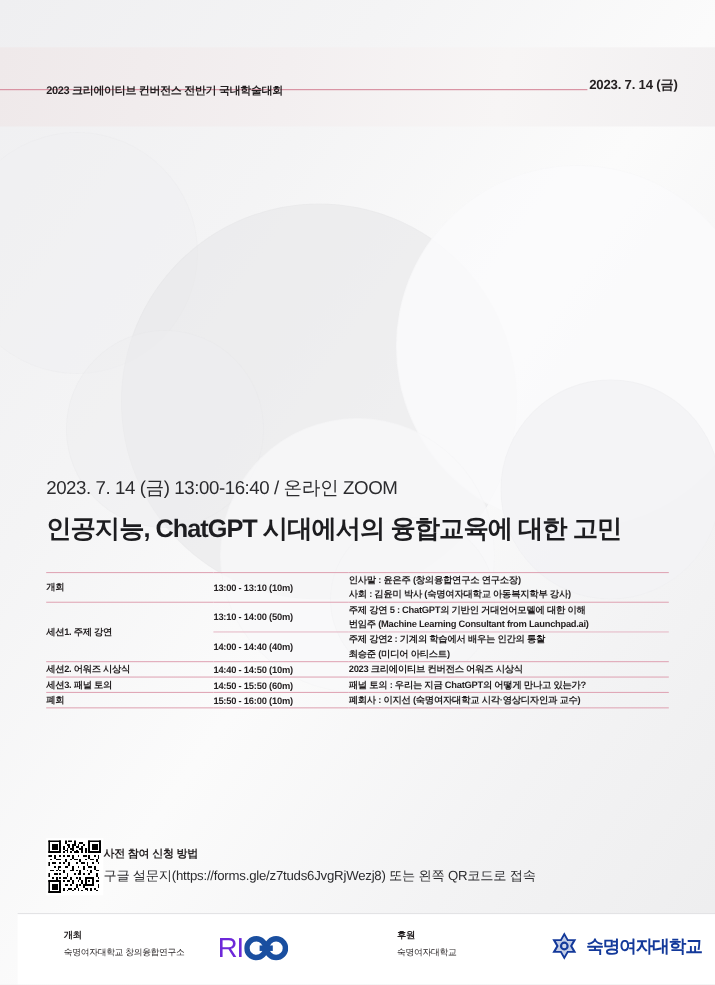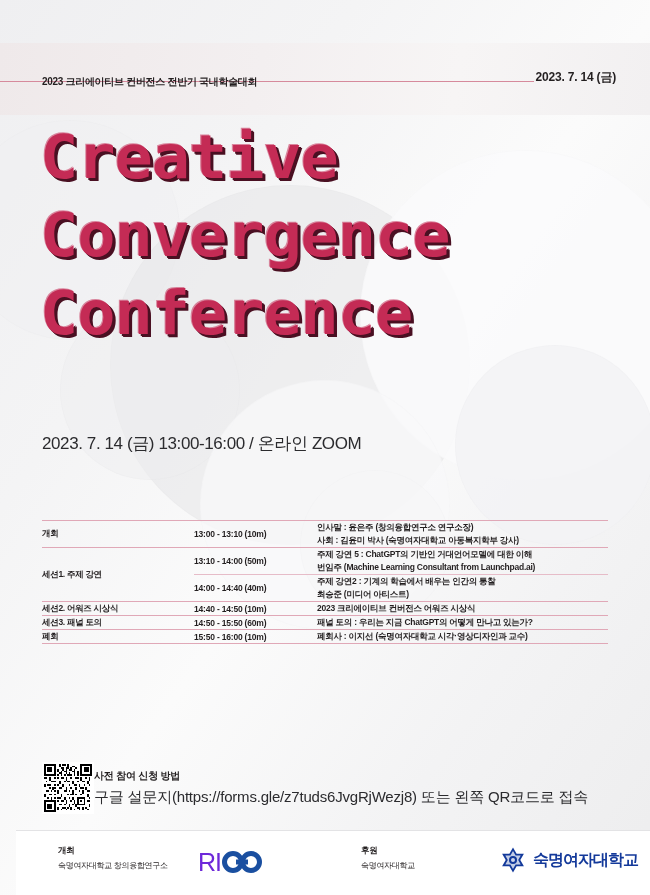--- a/index.html
+++ b/index.html
@@ -201,21 +201,21 @@
   .qr svg { display: block; }
   .reg-text { padding-top: 7px; }
   .reg-title {
     font-size: 10px;
     font-weight: bold;
     color: #231f20;
     letter-spacing: -0.2px;
     margin-bottom: 5px;
   }
   .reg-desc {
-    font-size: 15px;
+    font-size: 12px;
     color: #2b2b2e;
     letter-spacing: -0.2px;
     white-space: nowrap;
   }
 
   
   .footer {
     position: absolute;
     left: 0;
     bottom: 0;
@@ -288,28 +288,24 @@
     <div class="blob b4"></div>
     <div class="blob b6"></div>
   </div>
 
   <div class="top-band">
     <div class="top-rule"></div>
     <div class="header-title">2023 크리에이티브 컨버전스 전반기 국내학술대회</div>
     <div class="header-date">2023. 7. 14 (금)</div>
   </div>
 
-  <div class="title-block">
-    <span class="title-line l1">Creative</span>
-    <span class="title-line l2">Convergence</span>
-    <span class="title-line l3">Conference</span>
-  </div>
 
   <div class="subtitle-wrap">
-    <div class="subtitle-when">2023. 7. 14 (금) 13:00-16:00 / 온라인 ZOOM</div>
+    <div class="subtitle-when">2023. 7. 14 (금) 13:00-16:40 / 온라인 ZOOM</div>
+    <div class="subtitle-theme">인공지능, ChatGPT 시대에서의 융합교육에 대한 고민</div>
   </div>
 
   <table class="schedule">
     <colgroup>
       <col class="col-sess">
         <col class="col-time">
         <col class="col-desc">
     </colgroup>
     <tbody>
 

